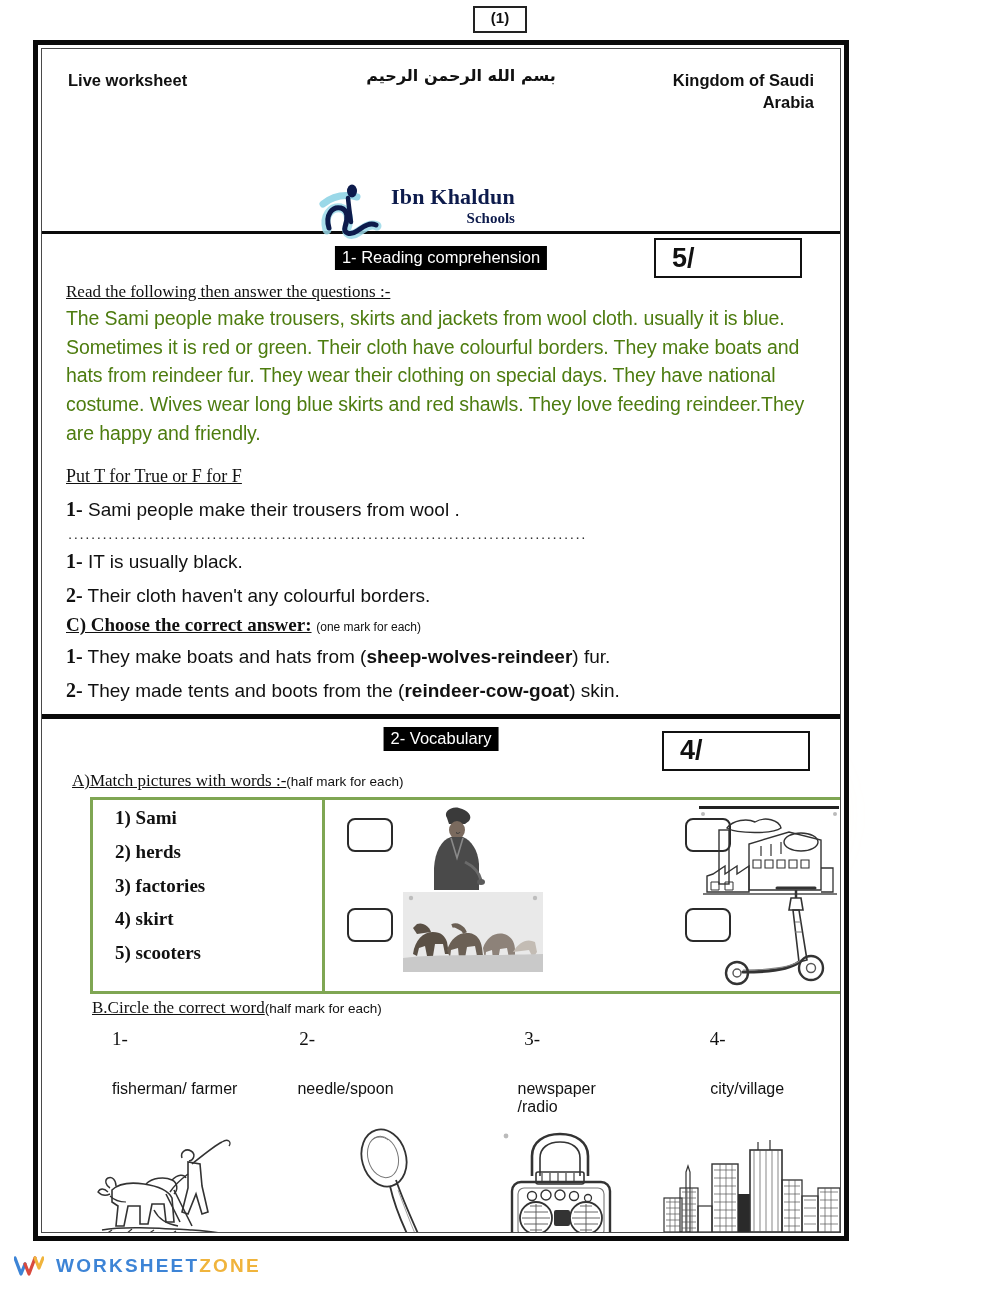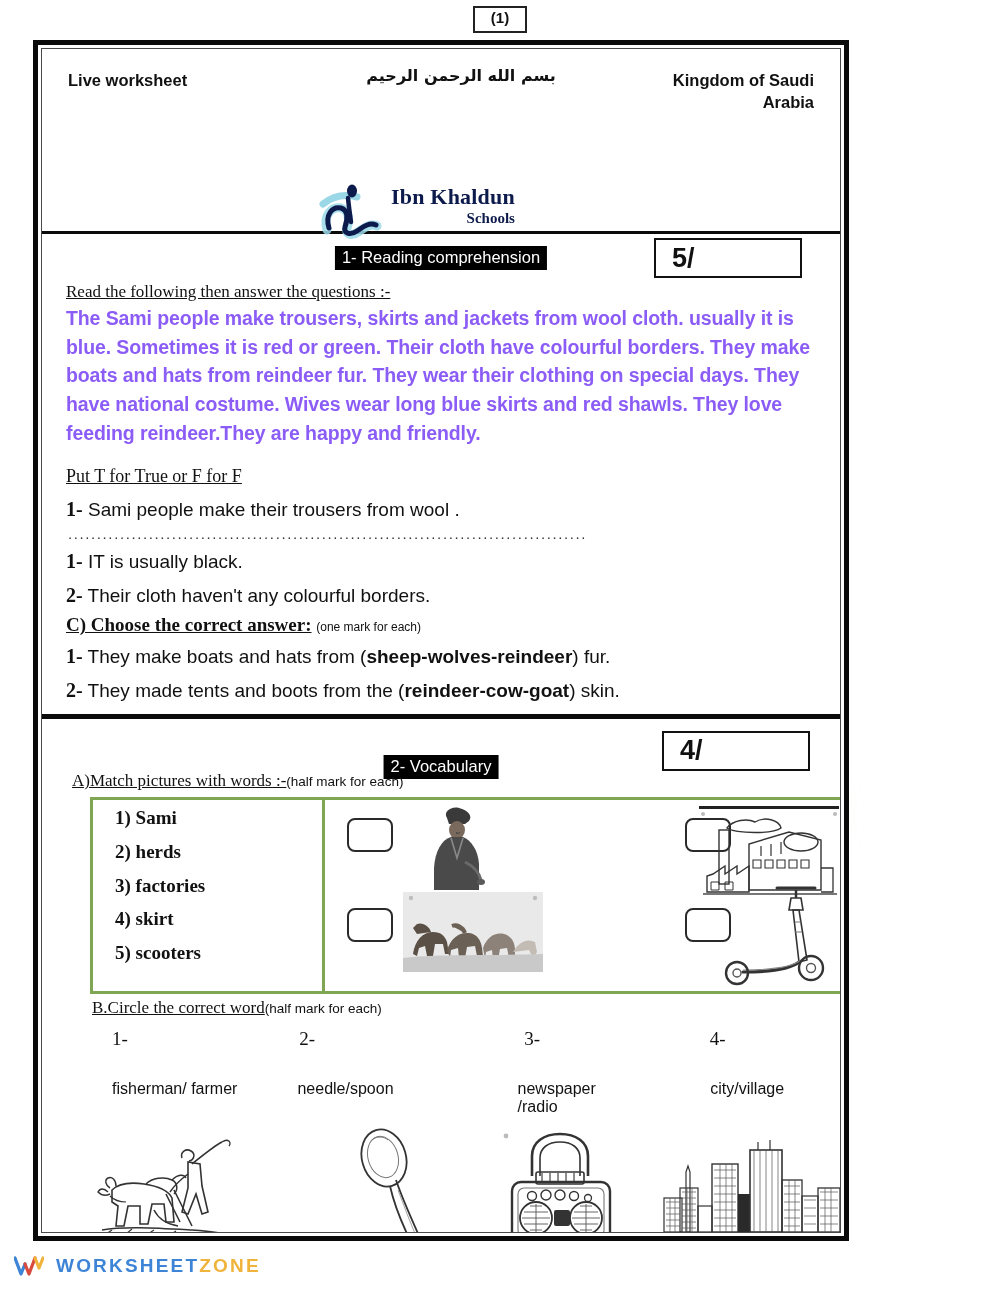--- a/index.html
+++ b/index.html
@@ -155,25 +155,24 @@
   .u-head {
     font-family: "Liberation Serif", serif;
     font-size: 17px;
     color: #111;
     text-decoration: underline;
     display: inline-block;
     margin: 0 0 2px 0;
   }
   .passage {
     font-size: 19.5px;
-    color: #8b5cf6;
+    color: #4d7c0f;
     line-height: 1.47;
     margin: 0 0 2px 0;
     letter-spacing: -0.1px;
-    font-weight: bold;
   }
   .q-line {
     font-size: 19px;
     color: #111;
     margin: 7px 0 0 0;
     line-height: 1.3;
   }
   .q-line b.num { font-family: "Liberation Serif", serif; font-weight: 700; font-size: 20px; }
   .dots {
     font-size: 15px;
@@ -400,21 +399,21 @@
           <b class="num">2-</b>
           <span>They made tents and boots from the (</span><span class="bold-opts">reindeer-cow-goat</span><span>) skin.</span>
         </div>
       </div>
     </div>
 
     <div class="thick-sep"></div>
 
     <div class="sect">
       <div class="sect-title-row" style="height:52px;">
-        <div class="sect-badge" style="top:8px;margin-top:28px;">2- Vocabulary</div>
+        <div class="sect-badge" style="top:8px;">2- Vocabulary</div>
         <div class="mark-box" style="top:12px;right:30px;">
           <span>4/</span>
         </div>
       </div>
 
       <div class="vocab-body">
         <div class="match-head">
           <span class="ul">A)Match pictures with words :-</span><span class="note">(half mark for each)</span>
         </div>
 

